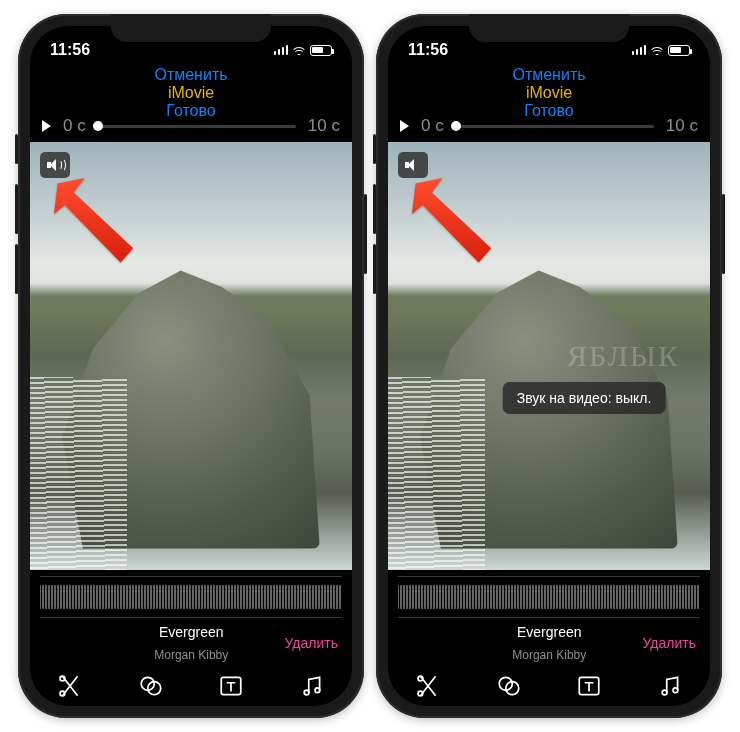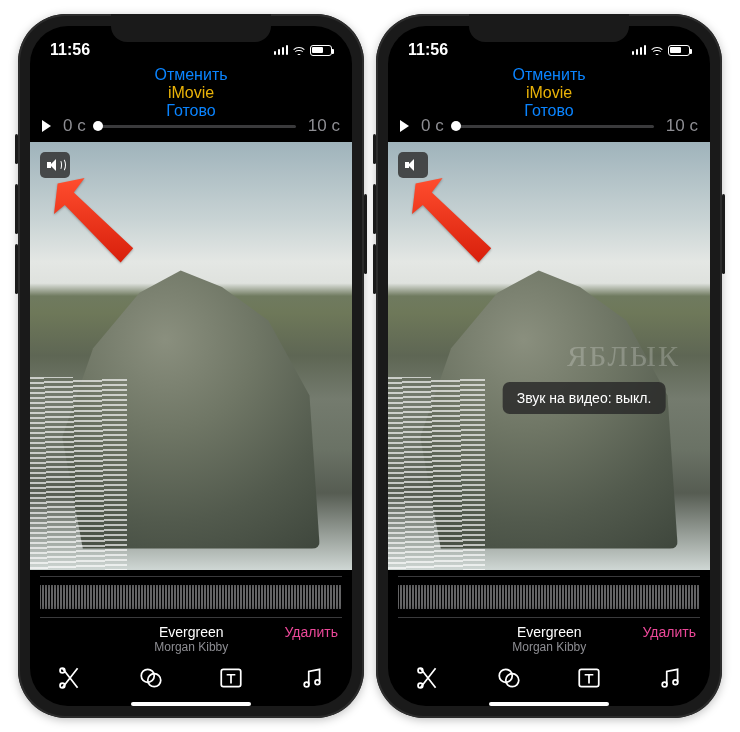--- a/index.html
+++ b/index.html
@@ -167,26 +167,26 @@
       background: repeating-linear-gradient(90deg,#c7c7c9 0 1px, transparent 1px 3px);
       background-size: 3px 60%;
       background-position: center;
       background-repeat: repeat-x;
       position:relative;
     }
     .waveform::before{content:"";position:absolute;inset:0;background:linear-gradient(rgba(0,0,0,.4),rgba(0,0,0,0) 30%,rgba(0,0,0,0) 70%,rgba(0,0,0,.4))}
 
     
     .songrow {
-      display:flex; align-items:flex-start; justify-content:space-between;
+      display:flex; align-items:center; justify-content:space-between;
       padding:6px 14px 6px;
     }
     .songinfo { flex:1; text-align:center; }
     .songinfo .t { color:#fff; font-size:14px; }
-    .songinfo .a { color:#8e8e93; font-size:12px; margin-top:0; }
+    .songinfo .a { color:#8e8e93; font-size:12px; margin-top:8px; }
     .del { color:#ec4899; font-size:14px; }
 
     
     .toolbar {
       display:flex; justify-content:space-around; align-items:center;
       height:38px; padding-bottom:2px;
     }
     .tbtn { width:26px; height:22px; color:#fff; display:flex; align-items:center; justify-content:center; }
     .tbtn svg { stroke:#fff; fill:none; stroke-width:1.6; }
 

